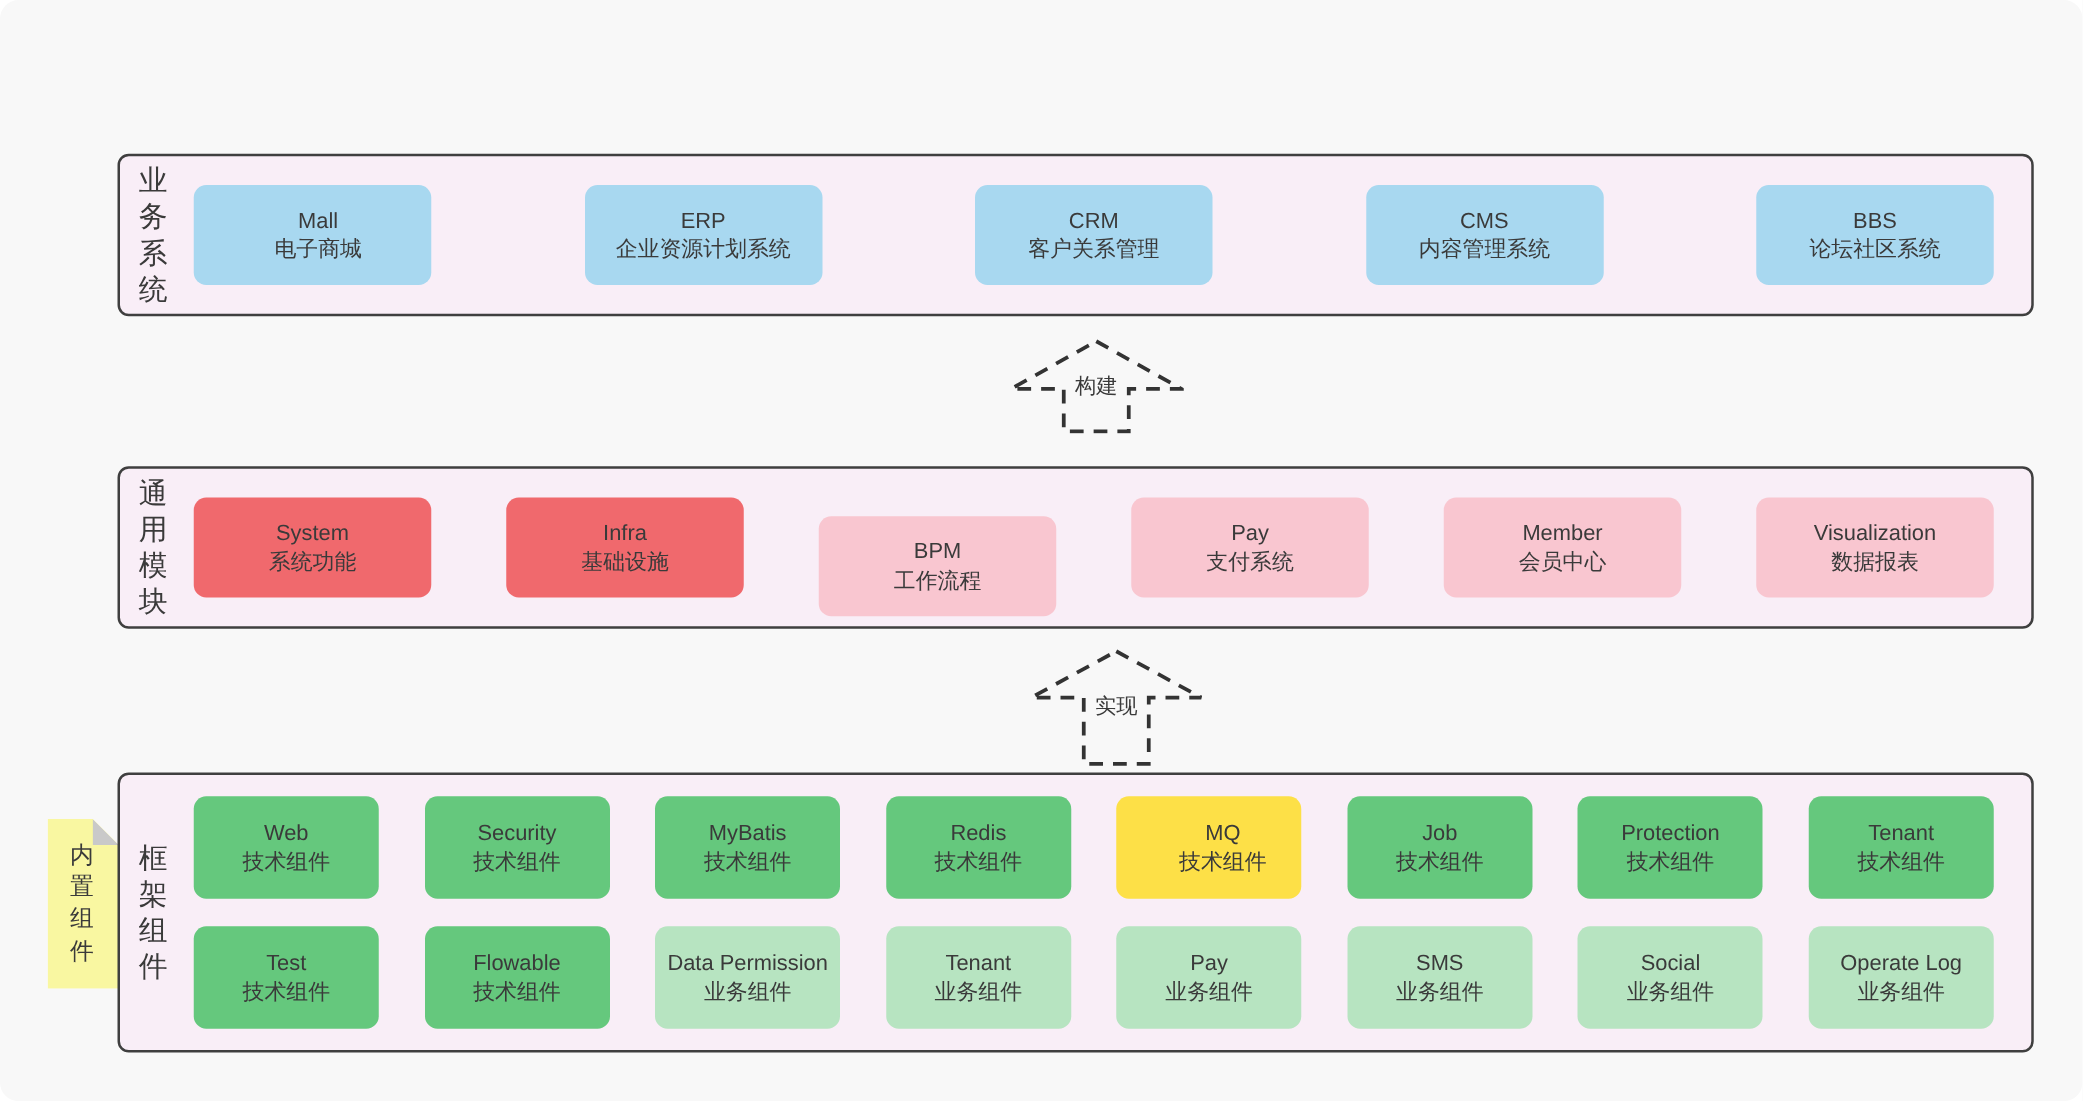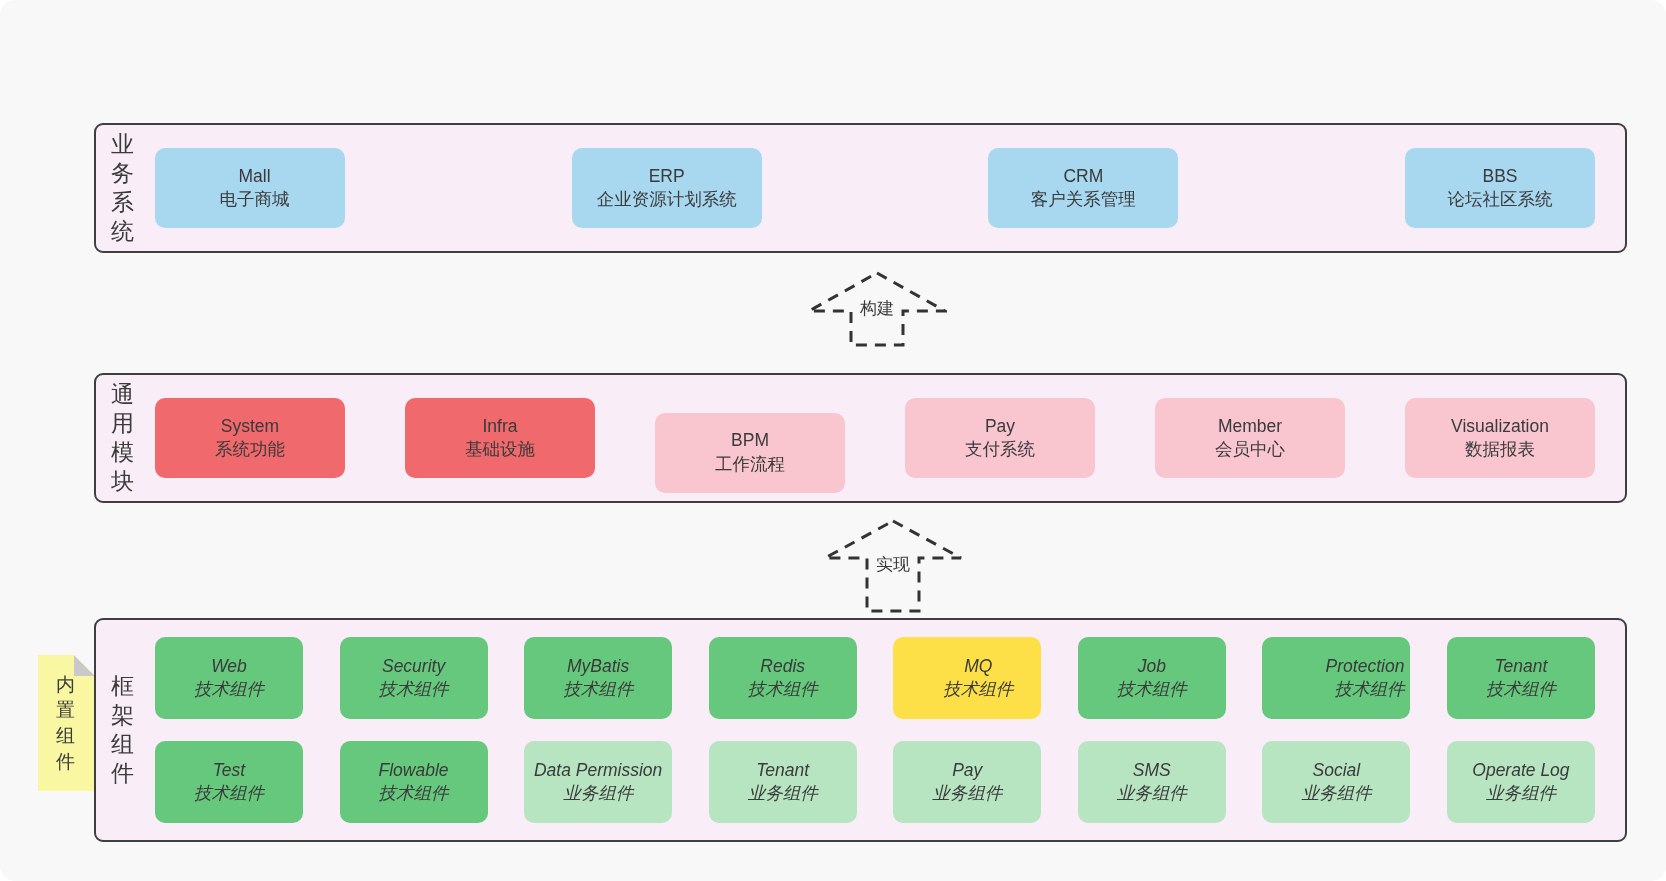--- a/index.html
+++ b/index.html
@@ -21,21 +21,21 @@
     width:26px;margin-left:15px;align-self:center;
     font-size:23px;line-height:1.26;word-break:break-all;
     color:var(--text,#3a3a3a);
   }
   .boxes-area{
     flex:1;display:flex;align-items:center;justify-content:space-between;
     padding:0 30px 0 18px;
   }
   .rows-area{
     flex:1;display:flex;flex-direction:column;justify-content:center;
-    gap:22px;padding:0 30px 0 18px;font-style:italic;
+    gap:22px;padding:0 30px 0 18px;
   }
   .boxrow{display:flex;justify-content:space-between;}
   .box{
     box-sizing:border-box;border-radius:10px;
     display:flex;flex-direction:column;align-items:center;justify-content:center;
     text-align:center;font-size:17.5px;line-height:1.32;
     padding:4px 6px;color:var(--text,#3a3a3a);
   }
   .wide .box{width:190px;height:80px;}
   .boxrow .box{width:148px;height:82px;}
@@ -86,20 +86,24 @@
         </div>
         <div class="box" style="background: rgb(168, 216, 240);">
           <span class="box-title">ERP</span>
           <span class="box-subtitle">企业资源计划系统</span>
         </div>
         <div class="box" style="background: rgb(168, 216, 240);">
           <span class="box-title">CRM</span>
           <span class="box-subtitle">客户关系管理</span>
         </div>
         <div class="box" style="background: rgb(168, 216, 240);">
+          <span class="box-title">CMS</span>
+          <span class="box-subtitle">内容管理系统</span>
+        </div>
+        <div class="box" style="background: rgb(168, 216, 240);">
           <span class="box-title">BBS</span>
           <span class="box-subtitle">论坛社区系统</span>
         </div>
       </div>
   </div>
 
   <div class="arrow" id="arrow-build">
     <svg viewBox="0 0 140 76">
       <path d="M70 2 L138 40 L96 40 L96 74 L44 74 L44 40 L2 40 Z"></path>
     </svg>
@@ -169,21 +173,21 @@
             <span class="box-subtitle">技术组件</span>
           </div>
           <div class="box" style="background: #fde047; padding-left: 28px;">
             <span class="box-title">MQ</span>
             <span class="box-subtitle">技术组件</span>
           </div>
           <div class="box" style="background: rgb(101, 200, 125);">
             <span class="box-title">Job</span>
             <span class="box-subtitle">技术组件</span>
           </div>
-          <div class="box" style="background: rgb(101, 200, 125); align-items: flex-end;">
+          <div class="box" style="background: rgb(101, 200, 125);">
             <span class="box-title">Protection</span>
             <span class="box-subtitle">技术组件</span>
           </div>
           <div class="box" style="background: rgb(101, 200, 125);">
             <span class="box-title">Tenant</span>
             <span class="box-subtitle">技术组件</span>
           </div>
         </div>
       <div class="boxrow">
           <div class="box" style="background: rgb(101, 200, 125);">

